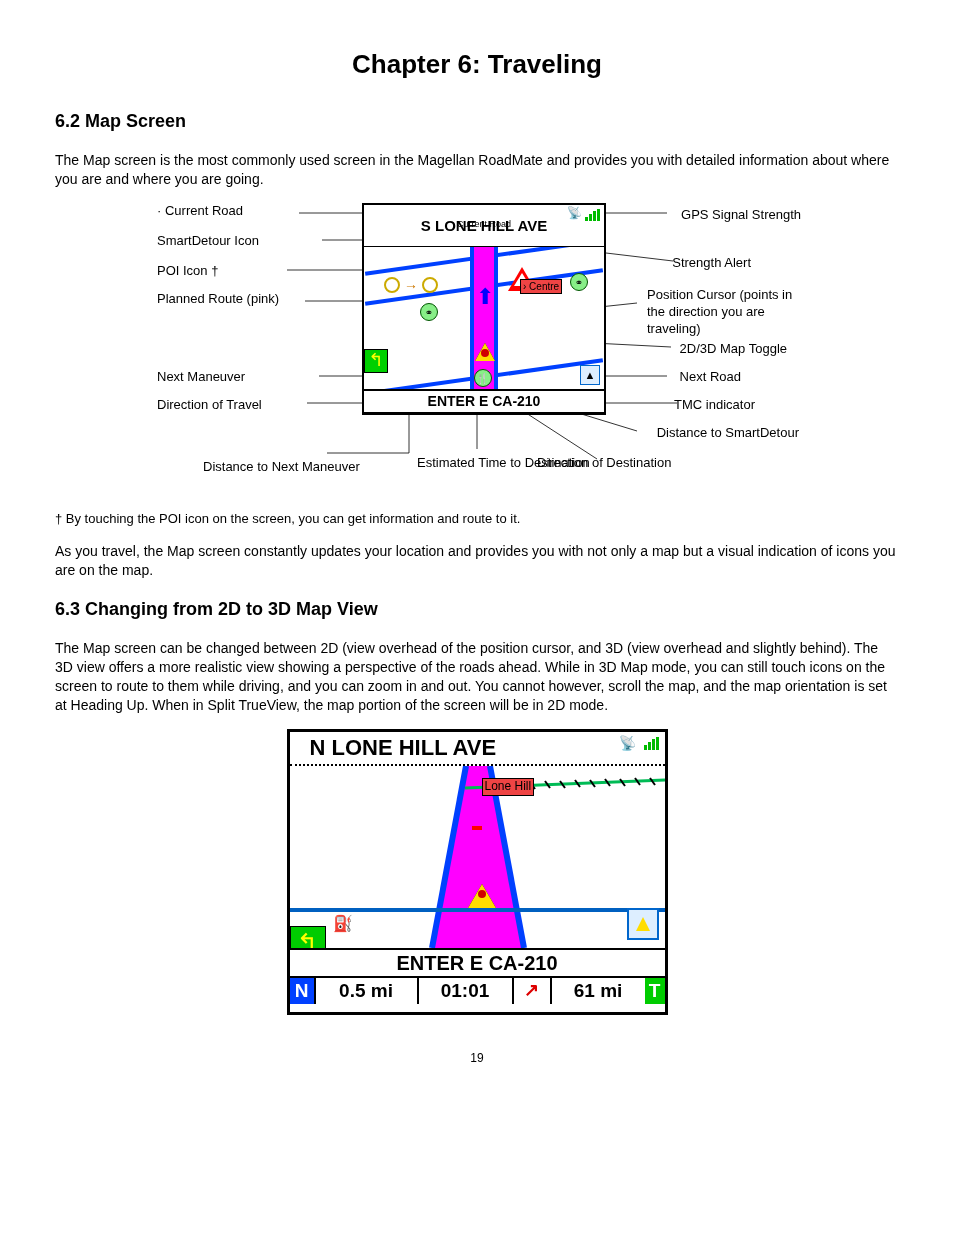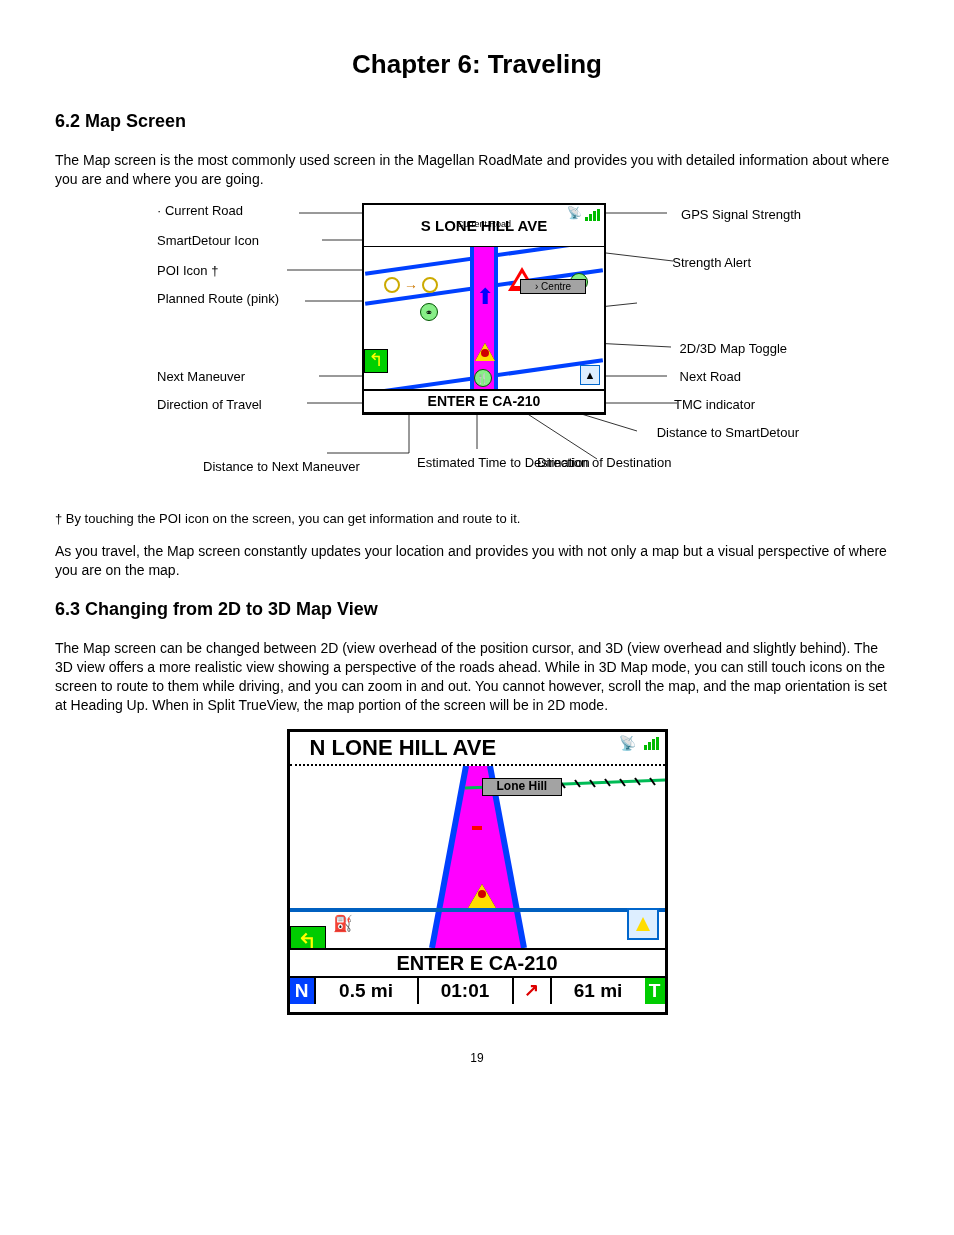--- a/index.html
+++ b/index.html
@@ -166,21 +166,21 @@
   .detour{
     position:absolute;display:flex;align-items:center;gap:4px;
   }
   .detour .o{
     width:12px;height:12px;border:2px solid #ccaa00;border-radius:50%;
   }
   .detour .arrow{
     color:#cc7700;font-weight:bold;font-size:14px;
   }
   .street-lbl{
-    position:absolute;background:#a3a3a3;border:1px solid #000;font-size:10px;padding:0 14px;font-family:Arial;
+    position:absolute;background:#ef4444;border:1px solid #000;font-size:10px;padding:0 2px;font-family:Arial;
     z-index:3;
   }
   .dest-arrow{
     color:#d00; font-size:14px;
   }
   .gps-signal{
     position:absolute;display:flex;align-items:flex-end;gap:1px;height:12px;
   }
   .gps-signal span{width:3px;background:#0b0;}
   .sat-icon{position:absolute;font-size:12px;color:#888;}
@@ -216,20 +216,21 @@
     <div class="label-l" style="top:0;">· <span>Current Road</span></div>
     <div class="label-l" style="top:30px;">SmartDetour Icon</div>
     <div class="label-l" style="top:60px;">POI Icon †</div>
     <div class="label-l" style="top:88px;"><span>Planned Route (pink)</span></div>
     <div class="label-l" style="top:166px;">Next Maneuver</div>
     <div class="label-l" style="top:194px;"><span>Direction of Travel</span></div>
     <div class="label-l" style="top:256px;left:46px;">Distance to Next Maneuver</div>
 
     <div class="label-r" style="top:4px;right:-4px;">GPS Signal Strength</div>
     <div class="label-r" style="top:52px;right:46px;">Strength Alert</div>
+    <div class="label-r" style="top:84px;right:-10px;width:160px;white-space:normal;">Position Cursor (points in the direction you are traveling)</div>
     <div class="label-r" style="top:138px;right:10px;">2D/3D Map Toggle</div>
     <div class="label-r" style="top:166px;right:56px;">Next Road</div>
     <div class="label-r" style="top:194px;right:42px;">TMC indicator</div>
     <div class="label-r" style="top:222px;right:-2px;">Distance to SmartDetour</div>
 
     <div class="label-b" style="top:252px;left:320px;">Estimated Time to Destination</div>
     <div class="label-b" style="top:252px;left:440px;">Direction of Destination</div>
 
     <svg width="640" height="300">
       <g stroke="#000" stroke-width="0.8" fill="none">
@@ -310,21 +311,21 @@
         <div class="box" style="border:none;padding:0 2px;">
             <div class="t-box">T</div>
           </div>
       </div>
     </div>
   </div>
 </div>
 
 <p class="footnote">† By touching the POI icon on the screen, you can get information and route to it.</p>
 
-<p class="body">As you travel, the Map screen constantly updates your location and provides you with not only a map but a visual perspective of where you are on the map.</p>
+<p class="body">As you travel, the Map screen constantly updates your location and provides you with not only a map but a visual indication of icons you are on the map.</p>
 
 <h2 class="section">6.3 Changing from 2D to 3D Map View</h2>
 
 <p class="body">The Map screen can be changed between 2D (view overhead of the position cursor, and 3D (view overhead and slightly behind). The 3D view offers a more realistic view showing a perspective of the roads ahead. While in 3D Map mode, you can still touch icons on the screen to route to them while driving, and you can zoom in and out. You cannot however, scroll the map, and the map orientation is set at Heading Up. When in Split TrueView, the map portion of the screen will be in 2D mode.</p>
 
 <div class="diagram2-wrap">
   <div class="gps2">
     <div class="topbar2" style="position:relative;">
       <span>N LONE HILL AVE</span>
       <div class="sat-icon" style="right:28px;top:2px;font-size:14px;">📡</div>
@@ -354,21 +355,21 @@
           <line x1="285" y1="14" x2="290" y2="21"></line>
             <line x1="300" y1="14" x2="305" y2="21"></line>
             <line x1="315" y1="13" x2="320" y2="20"></line>
           <line x1="330" y1="13" x2="335" y2="20"></line>
             <line x1="345" y1="12" x2="350" y2="19"></line>
             <line x1="360" y1="12" x2="365" y2="19"></line>
         </g>
 
         <rect x="182" y="60" width="10" height="4" fill="#f00"></rect>
       </svg>
-      <div class="street-lbl" style="left:192px;top:12px;font-size:12px;font-weight:bold;">Lone Hill</div>
+      <div class="street-lbl" style="left:192px;top:12px;font-size:12px;">Lone Hill</div>
       <div class="cursor" style="left:178px;top:118px;border-bottom-width:24px;border-left-width:14px;border-right-width:14px;"></div>
       <div class="gas-icon">⛽</div>
       <div class="toggle-box">
           <div style="width:0;height:0;border-left:7px solid transparent;border-right:7px solid transparent;border-bottom:14px solid #fd0;"></div>
         </div>
     </div>
     <div class="maneuver2">↰</div>
     <div class="nextroad2">ENTER E CA-210</div>
     <div class="status2">
       <div class="n-box">N</div>

